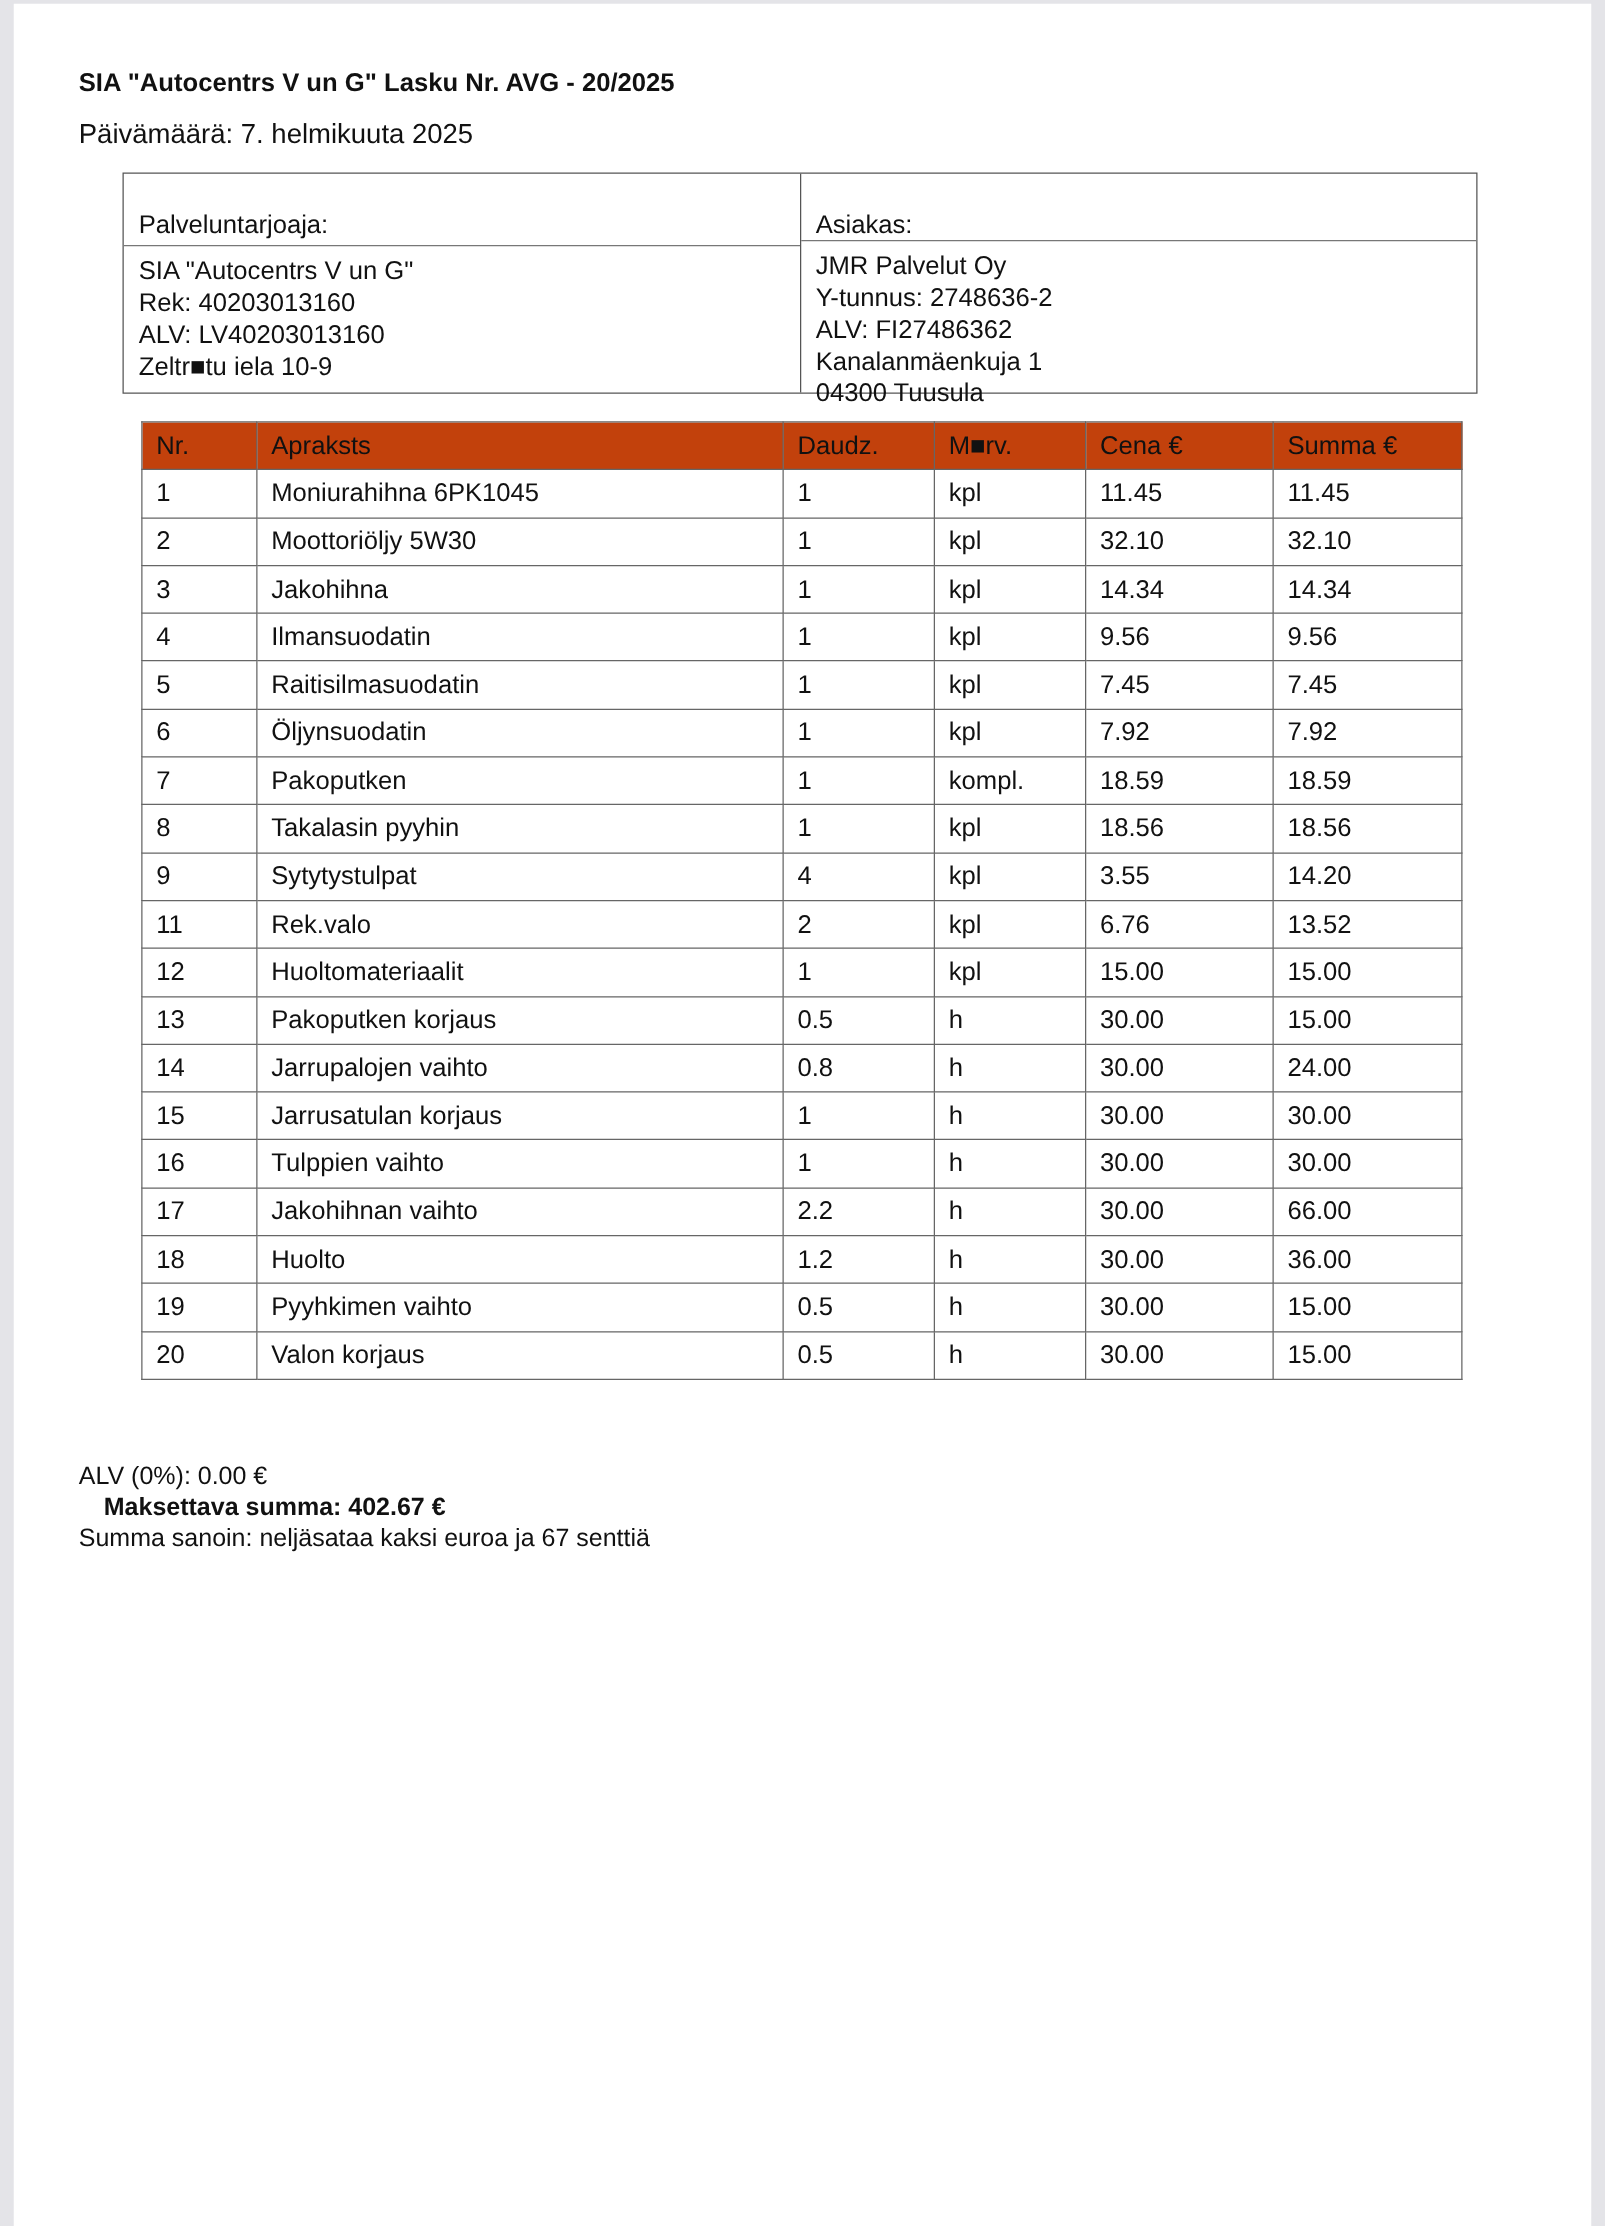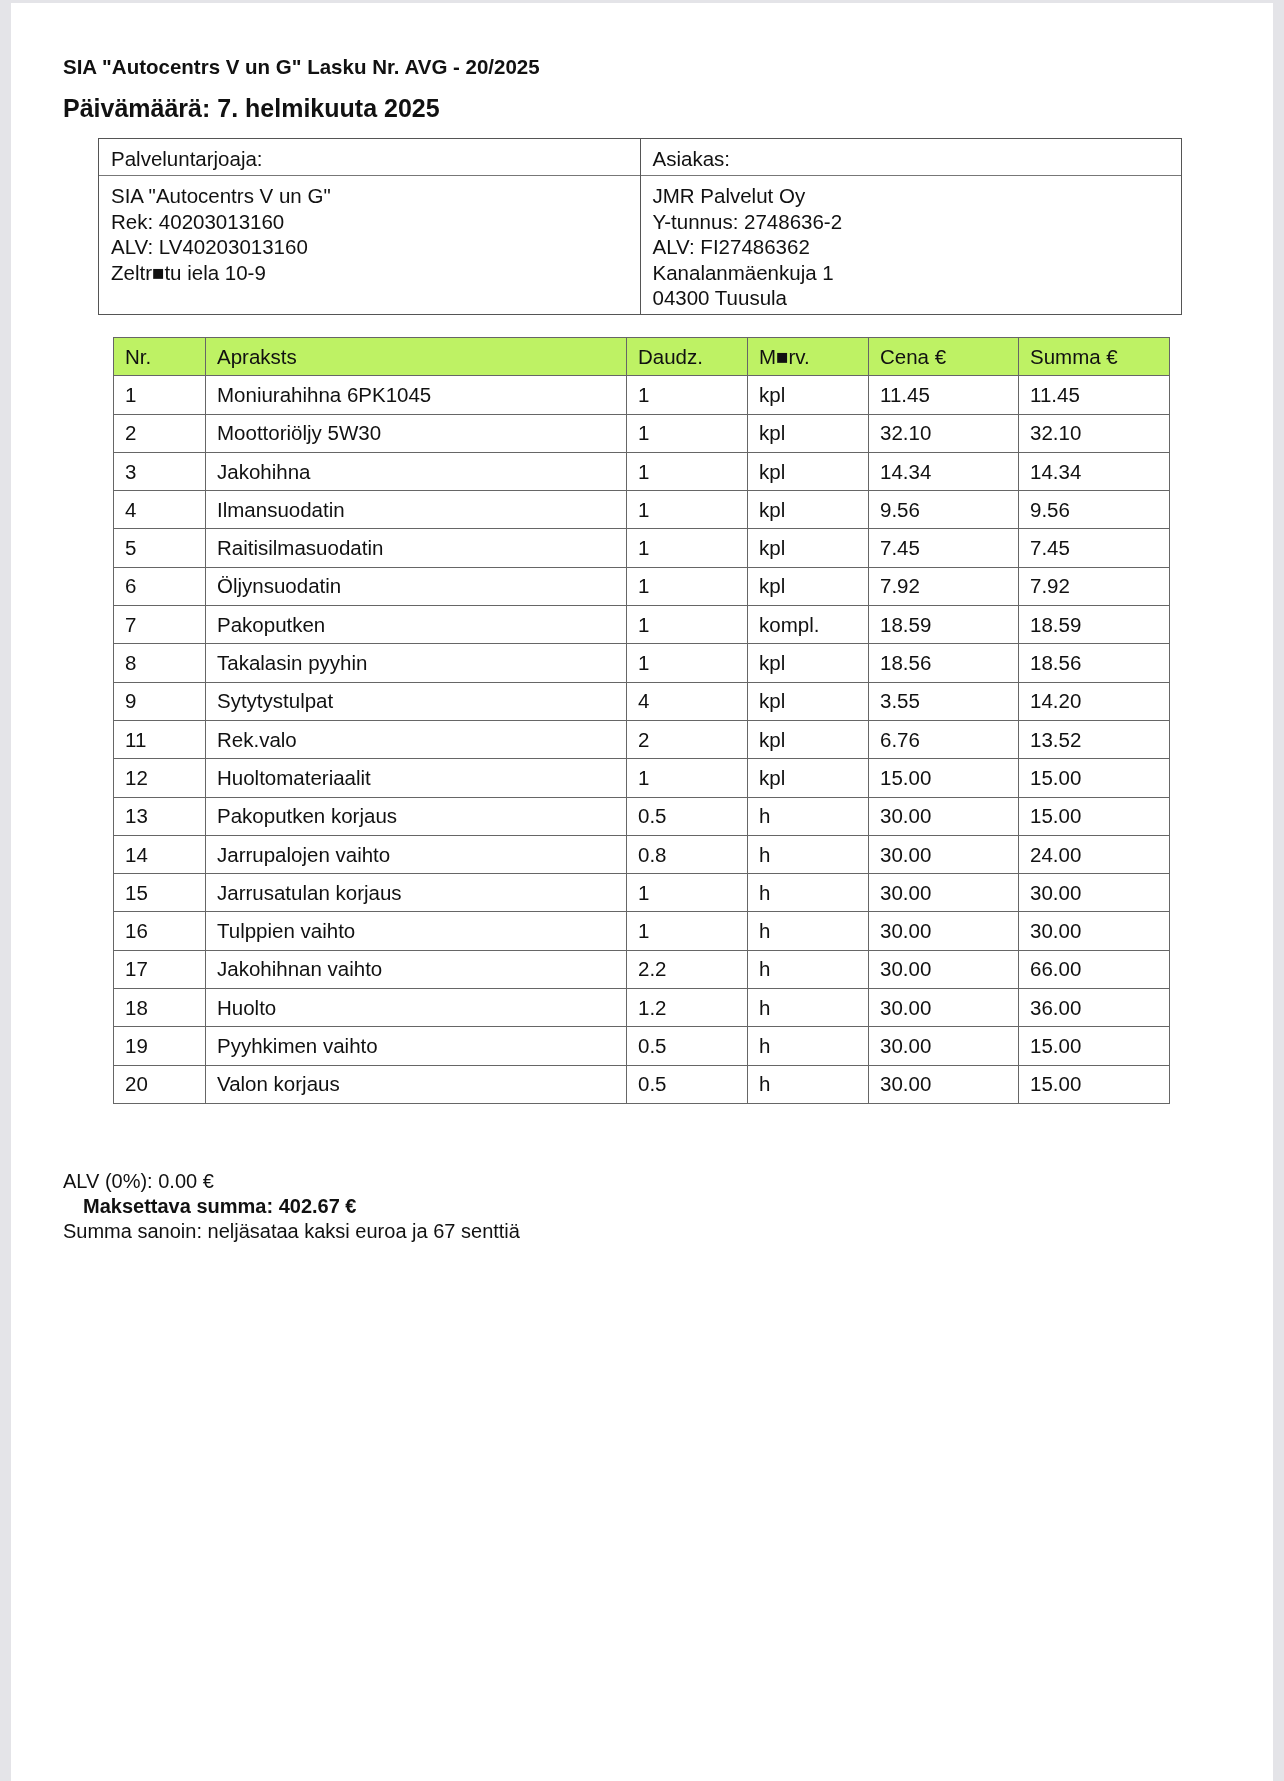--- a/index.html
+++ b/index.html
@@ -28,23 +28,22 @@
       left: 52px;
       top: 52px;
       font-size: 20.5px;
       font-weight: bold;
       white-space: nowrap;
     }
     .doc-date {
       position: absolute;
       left: 52px;
       top: 91px;
-      font-size: 25px;
-      white-space: nowrap;
-      font-weight: bold;
+      font-size: 22px;
+      white-space: nowrap;
     }
     .parties {
       position: absolute;
       left: 87px;
       top: 135px;
       width: 1084px;
       height: 177px;
       border: 1.5px solid #555;
       box-sizing: border-box;
       display: flex;
@@ -57,20 +56,21 @@
     .party + .party {
       border-left: 1.5px solid #555;
     }
     .party-head {
       height: 37px;
       border-bottom: 1.5px solid #777;
       box-sizing: border-box;
       padding: 8px 0 0 12px;
       font-size: 20.5px;
       white-space: nowrap;
+      margin-top: 21px;
     }
     .party-body {
       padding: 7px 0 0 12px;
       font-size: 20.5px;
       line-height: 25.6px;
       white-space: nowrap;
     }
     .items {
       position: absolute;
       left: 102px;
@@ -82,21 +82,21 @@
     .items th, .items td {
       border: 1.5px solid #666;
       height: 38.3px;
       padding: 0 0 0 11px;
       text-align: left;
       font-weight: normal;
       white-space: nowrap;
       box-sizing: border-box;
     }
     .items th {
-      background: #bef264;
+      background: #c2410c;
     }
     .col-nr { width: 92px; }
     .col-desc { width: 421px; }
     .col-qty { width: 121px; }
     .col-unit { width: 121px; }
     .col-price { width: 150px; }
     .col-sum { width: 151px; }
     .totals {
       position: absolute;
       left: 52px;

